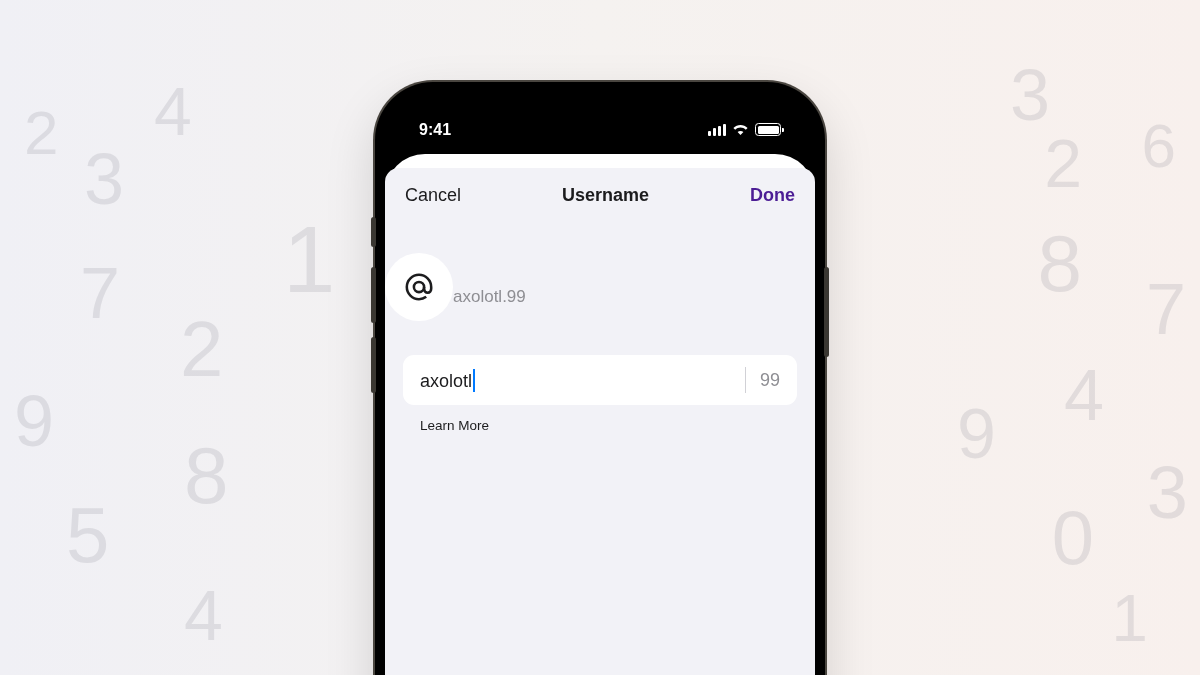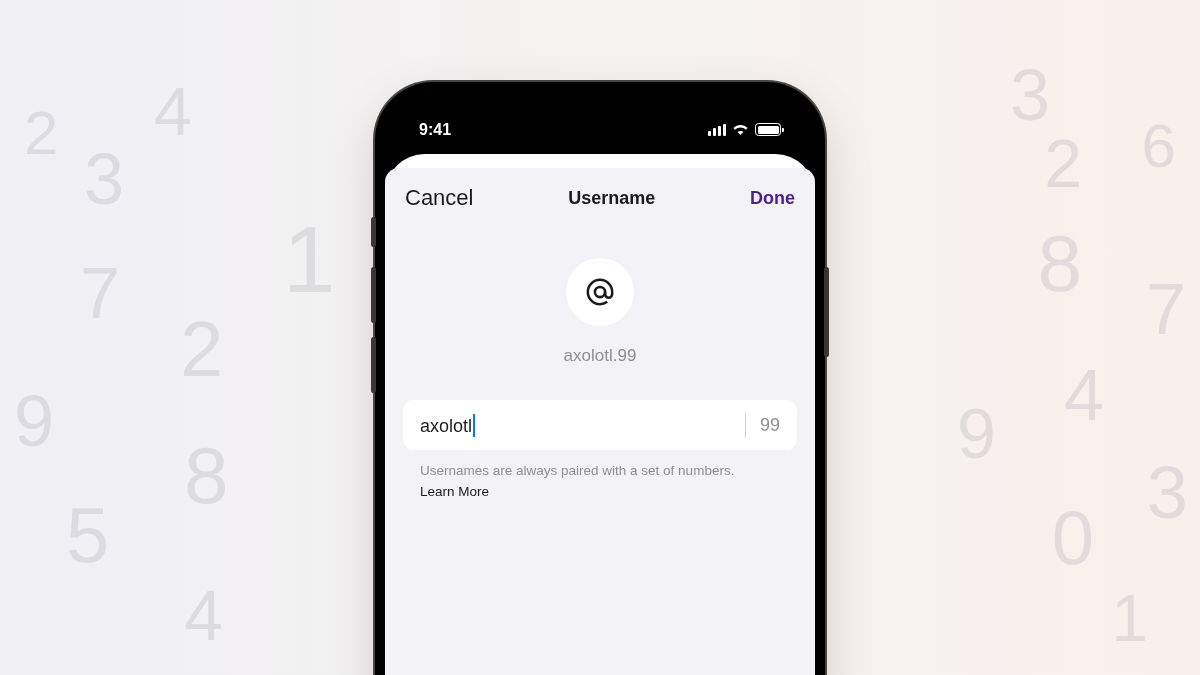--- a/index.html
+++ b/index.html
@@ -134,37 +134,37 @@
       background: #f2f2f7;
       border-radius: 14px 14px 0 0;
     }
     .sheet-header {
       display: flex;
       justify-content: space-between;
       align-items: center;
       padding: 17px 20px;
     }
     .sheet-header .cancel {
-      font-size: 22px;
+      font-size: 18px;
       color: #1c1c1e;
       font-weight: 400;
     }
     .sheet-header .title {
       font-size: 18px;
       color: #1c1c1e;
       font-weight: 700;
     }
     .sheet-header .done {
       font-size: 18px;
       color: #4c1d95;
       font-weight: 600;
     }
     .username-section {
       display: flex;
-      flex-direction: column;
+      flex-direction: row;
       align-items: center;
       margin-top: 30px;
     }
     .at-circle {
       width: 68px;
       height: 68px;
       background: #fff;
       border-radius: 50%;
       display: flex;
       align-items: center;
@@ -304,18 +304,17 @@
       <div class="input-row">
         <div class="input-value">
           <span>axolotl</span>
           <span class="cursor"></span>
         </div>
         <div class="divider"></div>
         <div class="suffix">99</div>
       </div>
 
       <div class="hint">
-        <span>Usernames are always paired with a set of numbers.</span>
         <span class="learn-more">Learn More</span>
       </div>
     </div>
   </div>
 </div>
 
 </body></html>

